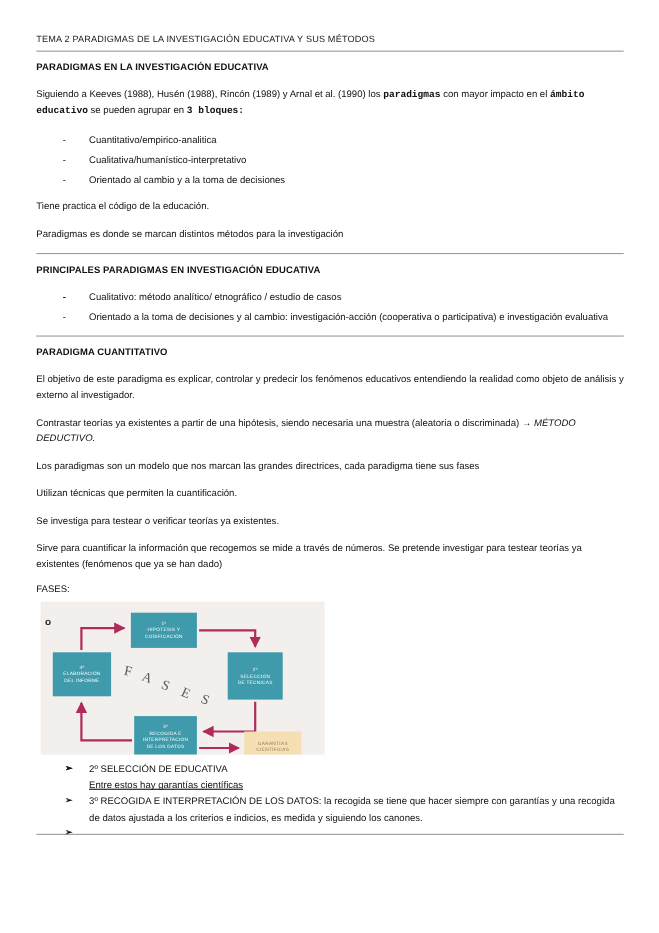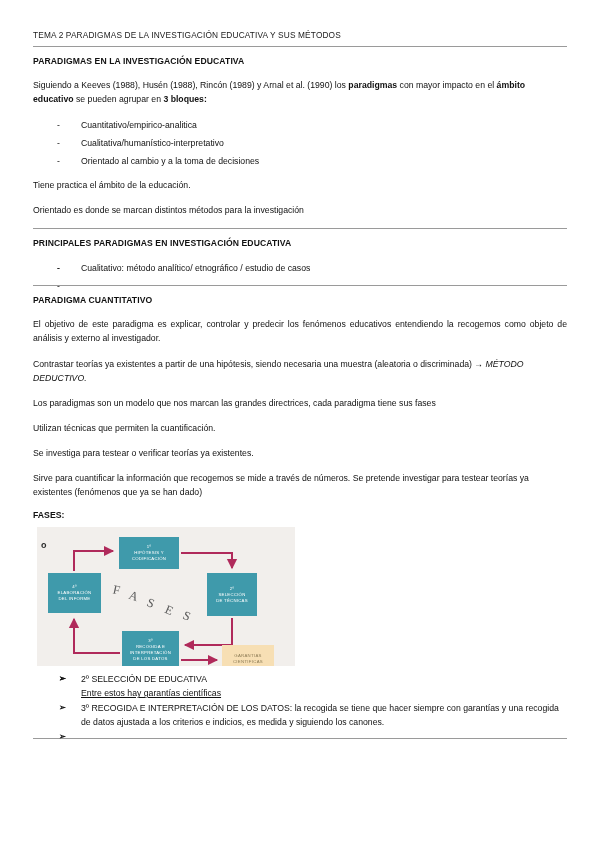--- a/index.html
+++ b/index.html
@@ -51,21 +51,21 @@
     line-height: 1.35;
   }
   p.para {
     font-size: 8.7px;
     line-height: 1.62;
     margin: 0 0 11px 0;
     text-align: left;
     color: #111;
   }
   p.para.justify { text-align: justify; }
-  .b { font-weight: bold; }
+  .b { font-weight: bold; font-family: Liberation Mono, monospace; }
   .i { font-style: italic; }
   ul.dashlist {
     list-style: none;
     margin: 0 0 10px 0;
     padding: 0;
   }
   ul.dashlist > li {
     font-size: 8.7px;
     line-height: 1.62;
     margin: 0 0 4px 0;
@@ -98,21 +98,21 @@
     top: -0.5px;
     font-size: 8.2px;
     font-weight: bold;
   }
   ul.arrowlist > li .sub {
     display: block;
     text-decoration: underline;
   }
   .fases-label {
     font-size: 8.7px;
-    font-weight: bold;
+    font-weight: normal;
     margin: 0 0 7px 0;
     color: #111;
   }
 
   
   .diagram {
     position: relative;
     width: 258px;
     height: 139px;
     background: #f2efec;
@@ -207,38 +207,38 @@
     <div class="section-head">PARADIGMAS EN LA INVESTIGACIÓN EDUCATIVA</div>
 
     <p class="para"><span>Siguiendo a Keeves (1988), Husén (1988), Rincón (1989) y Arnal et al. (1990) los </span><span class="b">paradigmas</span><span> con mayor impacto en el </span><span class="b">ámbito educativo</span><span> se pueden agrupar en </span><span class="b">3 bloques:</span></p>
 
     <ul class="dashlist">
       <li><span class="dash">-</span><span>Cuantitativo/empirico-analitica</span></li>
       <li><span class="dash">-</span><span>Cualitativa/humanístico-interpretativo</span></li>
       <li><span class="dash">-</span><span>Orientado al cambio y a la toma de decisiones</span></li>
     </ul>
 
-    <p class="para">Tiene practica el ámbito de la educación.</p>
-    <p class="para">Orientado es donde se marcan distintos métodos para la investigación</p>
+    <p class="para">Tiene practica el código de la educación.</p>
+    <p class="para">Paradigmas es donde se marcan distintos métodos para la investigación</p>
 
     <hr class="hr thin">
 
     <div class="section-head">PRINCIPALES PARADIGMAS EN INVESTIGACIÓN EDUCATIVA</div>
 
     <ul class="dashlist">
       <li><span class="dash">-</span></li>
       <li><span class="dash">-</span><span>Cualitativo: método analítico/ etnográfico / estudio de casos</span></li>
-      <li class="justify"><span class="dash">-</span></li>
+      <li class="justify"><span class="dash">-</span><span>Orientado a la toma de decisiones y al cambio: investigación-acción (cooperativa o participativa) e investigación evaluativa</span></li>
     </ul>
 
     <hr class="hr thin">
 
     <div class="section-head">PARADIGMA CUANTITATIVO</div>
 
-    <p class="para justify">El objetivo de este paradigma es explicar, controlar y predecir los fenómenos educativos entendiendo la recogemos como objeto de análisis y externo al investigador.</p>
+    <p class="para justify">El objetivo de este paradigma es explicar, controlar y predecir los fenómenos educativos entendiendo la realidad como objeto de análisis y externo al investigador.</p>
     <p class="para"><span>Contrastar teorías ya existentes a partir de una hipótesis, siendo necesaria una muestra (aleatoria o discriminada) → </span><span class="i">MÉTODO DEDUCTIVO.</span></p>
     <p class="para">Los paradigmas son un modelo que nos marcan las grandes directrices, cada paradigma tiene sus fases</p>
     <p class="para">Utilizan técnicas que permiten la cuantificación.</p>
     <p class="para">Se investiga para testear o verificar teorías ya existentes.</p>
     <p class="para">Sirve para cuantificar la información que recogemos se mide a través de números. Se pretende investigar para testear teorías ya existentes (fenómenos que ya se han dado)</p>
 
     <div class="fases-label">FASES:</div>
 
     <div class="diagram">
 

